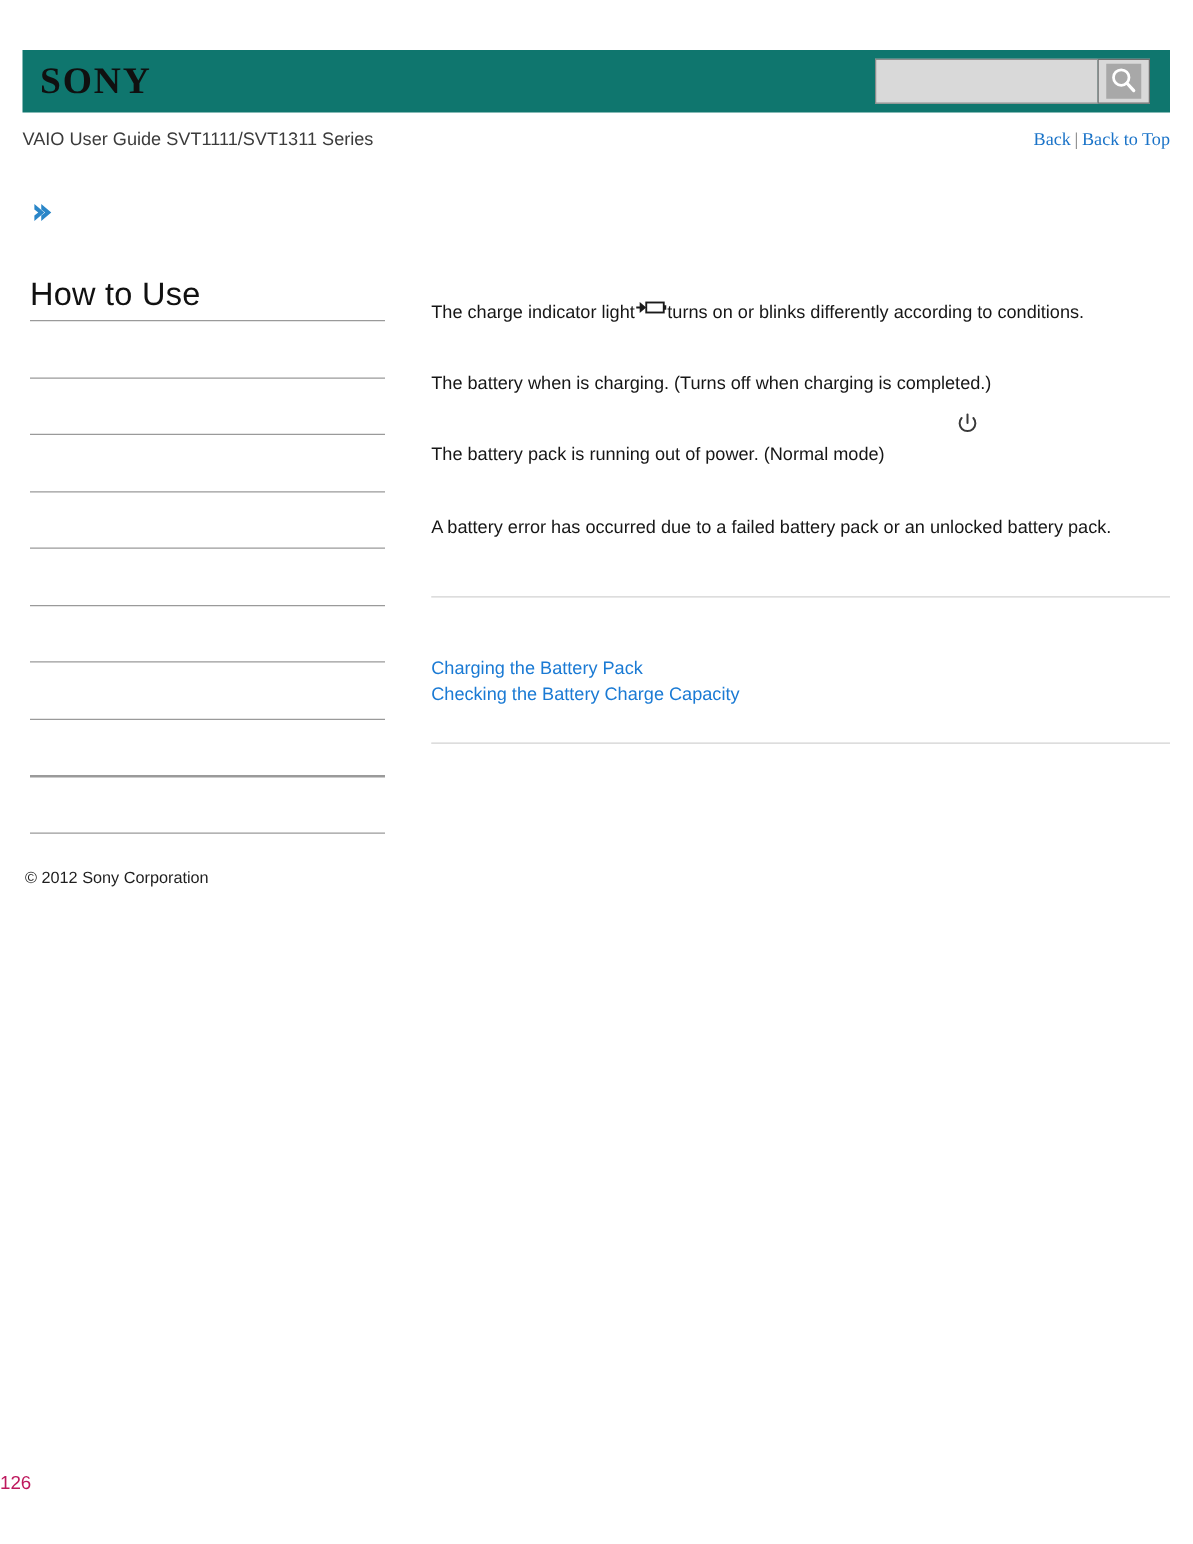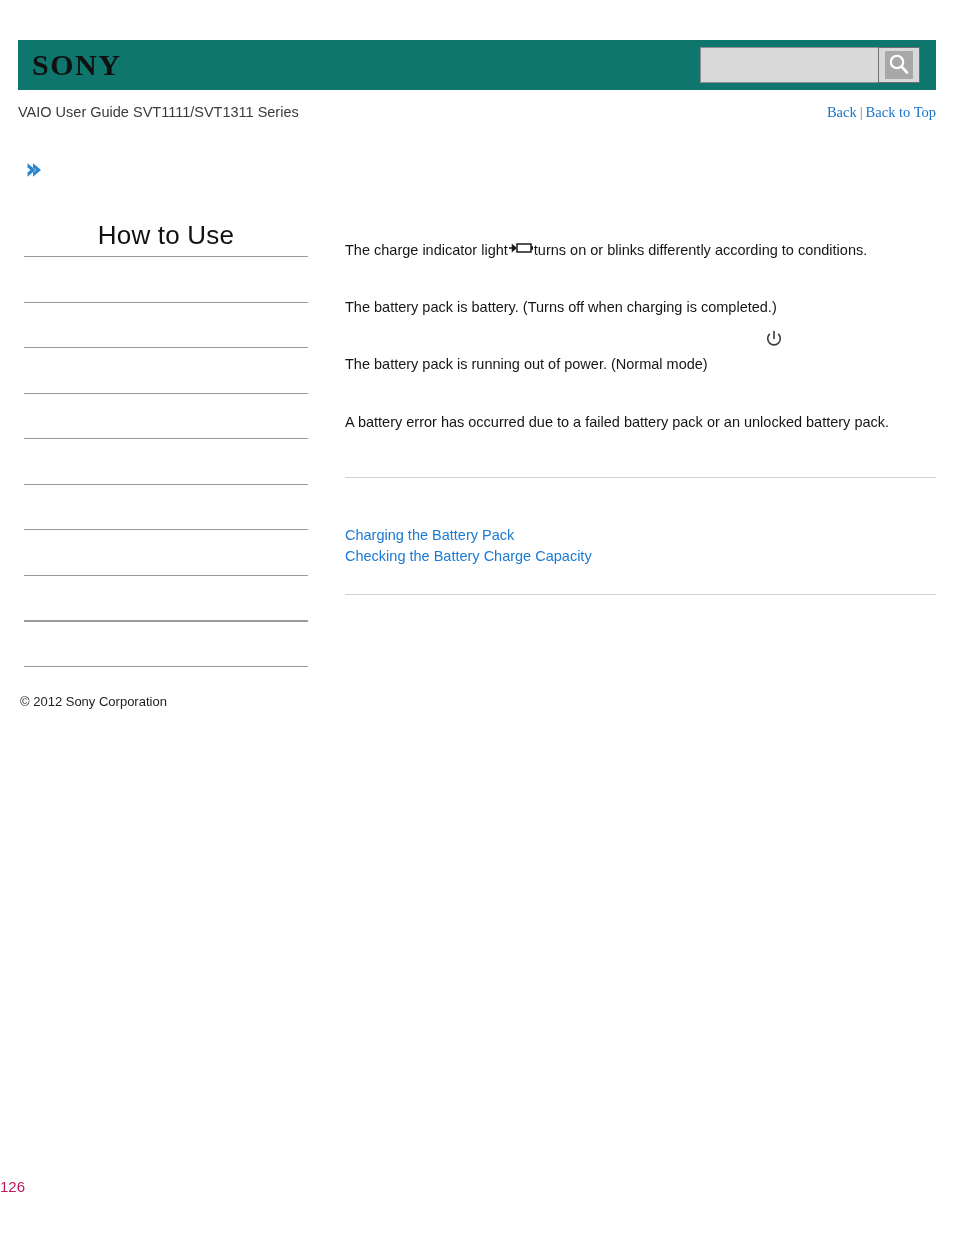--- a/index.html
+++ b/index.html
@@ -126,21 +126,20 @@
     height: 20px;
     margin-bottom: 40px;
   }
   #sidebar-title {
     font-size: 26px;
     font-weight: normal;
     color: #111;
     line-height: 30px;
     margin: 0 0 6px 0;
     letter-spacing: 0.2px;
-    text-align: center;
   }
   .nav-item {
     height: 45.5px;
     border-top: 1px solid #9a9a9a;
     box-sizing: border-box;
     cursor: pointer;
     font-size: 13px;
     color: #222;
     display: block;
     line-height: 44px;
@@ -279,21 +278,21 @@
   <div class="para" id="para-intro">
     <span>The charge indicator light</span><span class="inline-icon">
       <svg width="26" height="14" viewBox="0 0 26 14">
         <path d="M1 7 L6.5 7 M4.5 4.2 L7.8 7 L4.5 9.8 Z" stroke="#1b1b1b" stroke-width="1.5" fill="#1b1b1b"></path>
         <rect x="9" y="3" width="14" height="8" fill="none" stroke="#1b1b1b" stroke-width="1.5"></rect>
         <rect x="23" y="5.2" width="2" height="3.6" fill="#1b1b1b"></rect>
       </svg>
     </span><span>turns on or blinks differently according to conditions.</span>
   </div>
 
-  <div class="para" id="para-charging">The battery pack is battery. (Turns off when charging is completed.)</div>
+  <div class="para" id="para-charging">The battery when is charging. (Turns off when charging is completed.)</div>
 
   <div id="power-icon-row">
     <svg width="18" height="18" viewBox="0 0 18 18">
       <path d="M4.3 4.4 A6.3 6.3 0 1 0 13.7 4.4" fill="none" stroke="#3a3a3a" stroke-width="1.6" stroke-linecap="round"></path>
       <line x1="9" y1="1.6" x2="9" y2="8.4" stroke="#3a3a3a" stroke-width="1.6" stroke-linecap="round"></line>
     </svg>
   </div>
 
   <div class="para" id="para-lowpower">The battery pack is running out of power. (Normal mode)</div>
 

